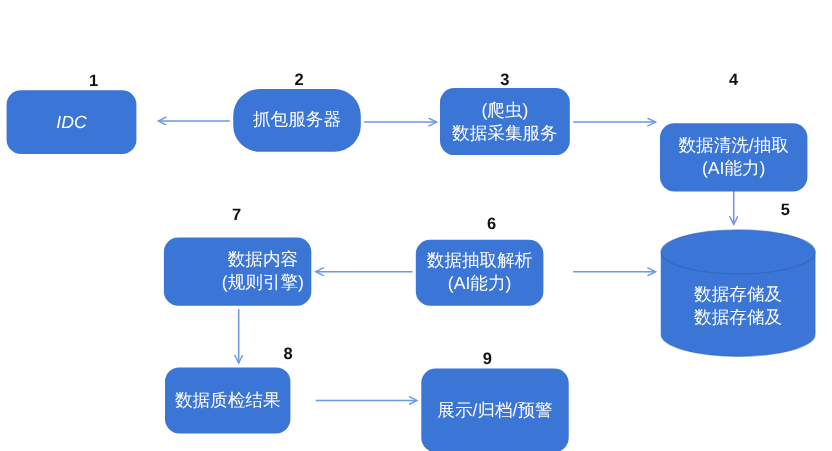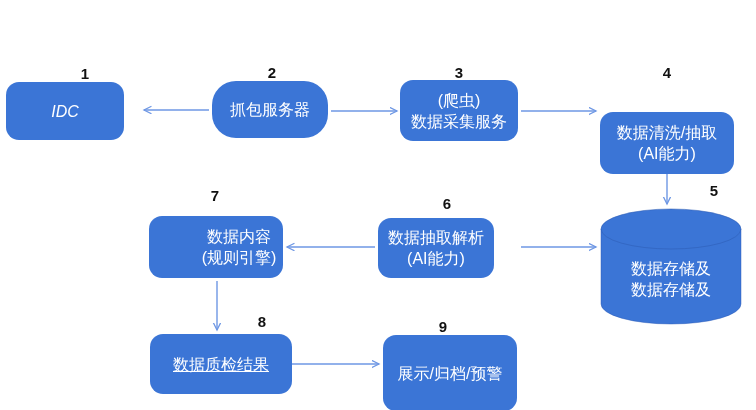--- a/index.html
+++ b/index.html
@@ -133,21 +133,21 @@
         </div>
       </div>
       <div class="number" style="left: 447px; top: 195px;">6</div>
       <div class="node" style="left: 149px; top: 216px; width: 134px; height: 62px; padding-left: 46px;">
         <div class="label">
           <div>数据内容</div>
           <div>(规则引擎)</div>
         </div>
       </div>
       <div class="number" style="left: 215px; top: 187px;">7</div>
-      <div class="node" style="left: 150px; top: 334px; width: 142px; height: 60px; text-decoration: underline;">
+      <div class="node" style="left: 150px; top: 334px; width: 114px; height: 60px;">
         <div class="label">
           <div>数据质检结果</div>
         </div>
       </div>
       <div class="number" style="left: 262px; top: 313px;">8</div>
       <div class="node" style="left: 383px; top: 335px; width: 134px; height: 76px;">
         <div class="label">
           <div>展示/归档/预警</div>
         </div>
       </div>

